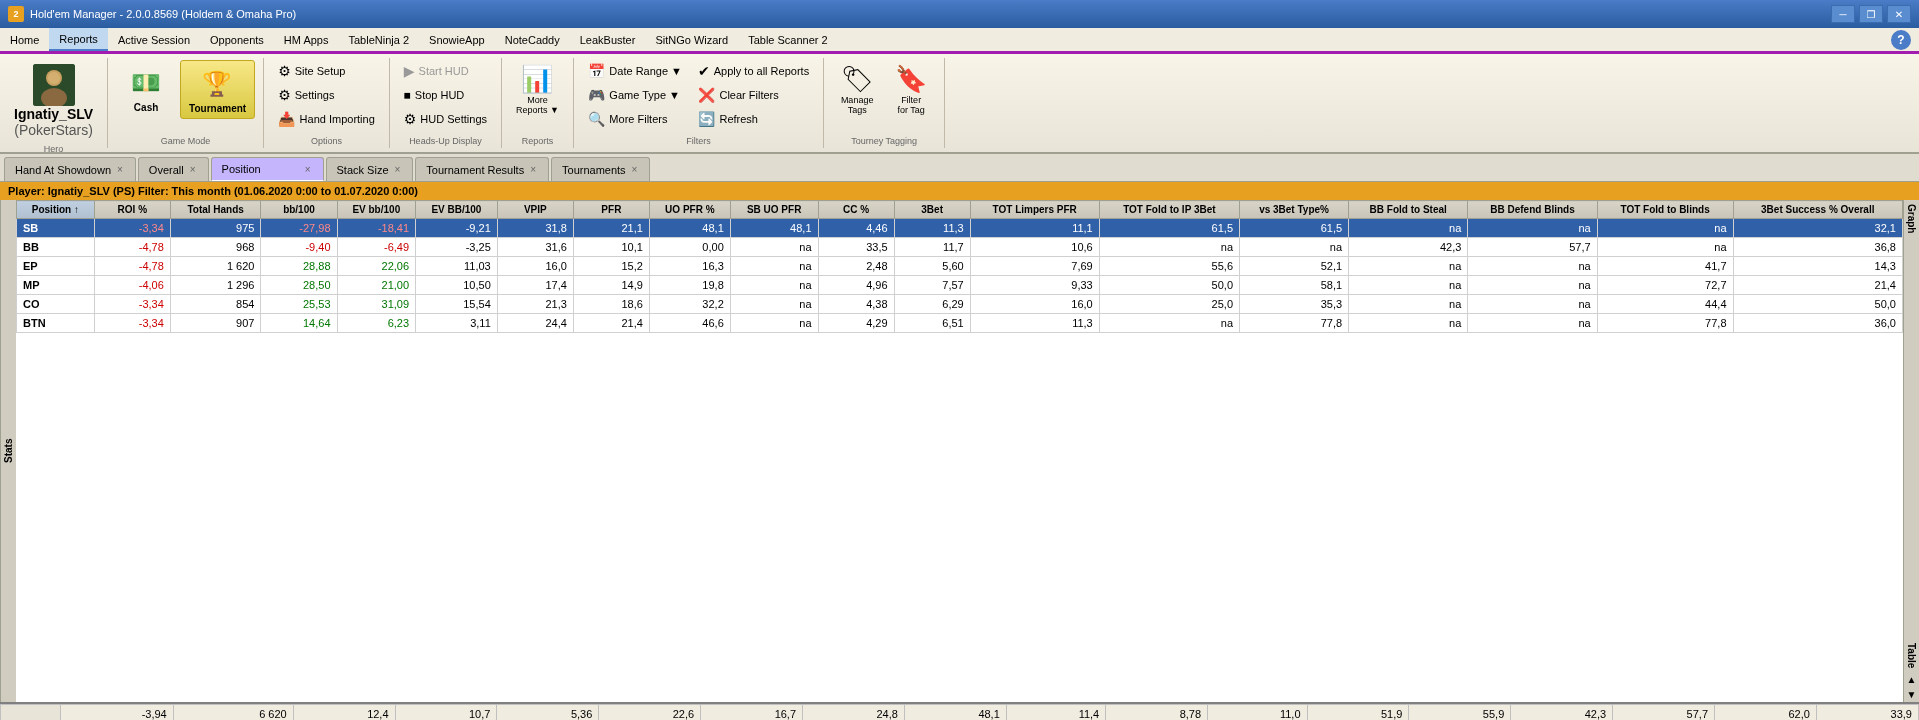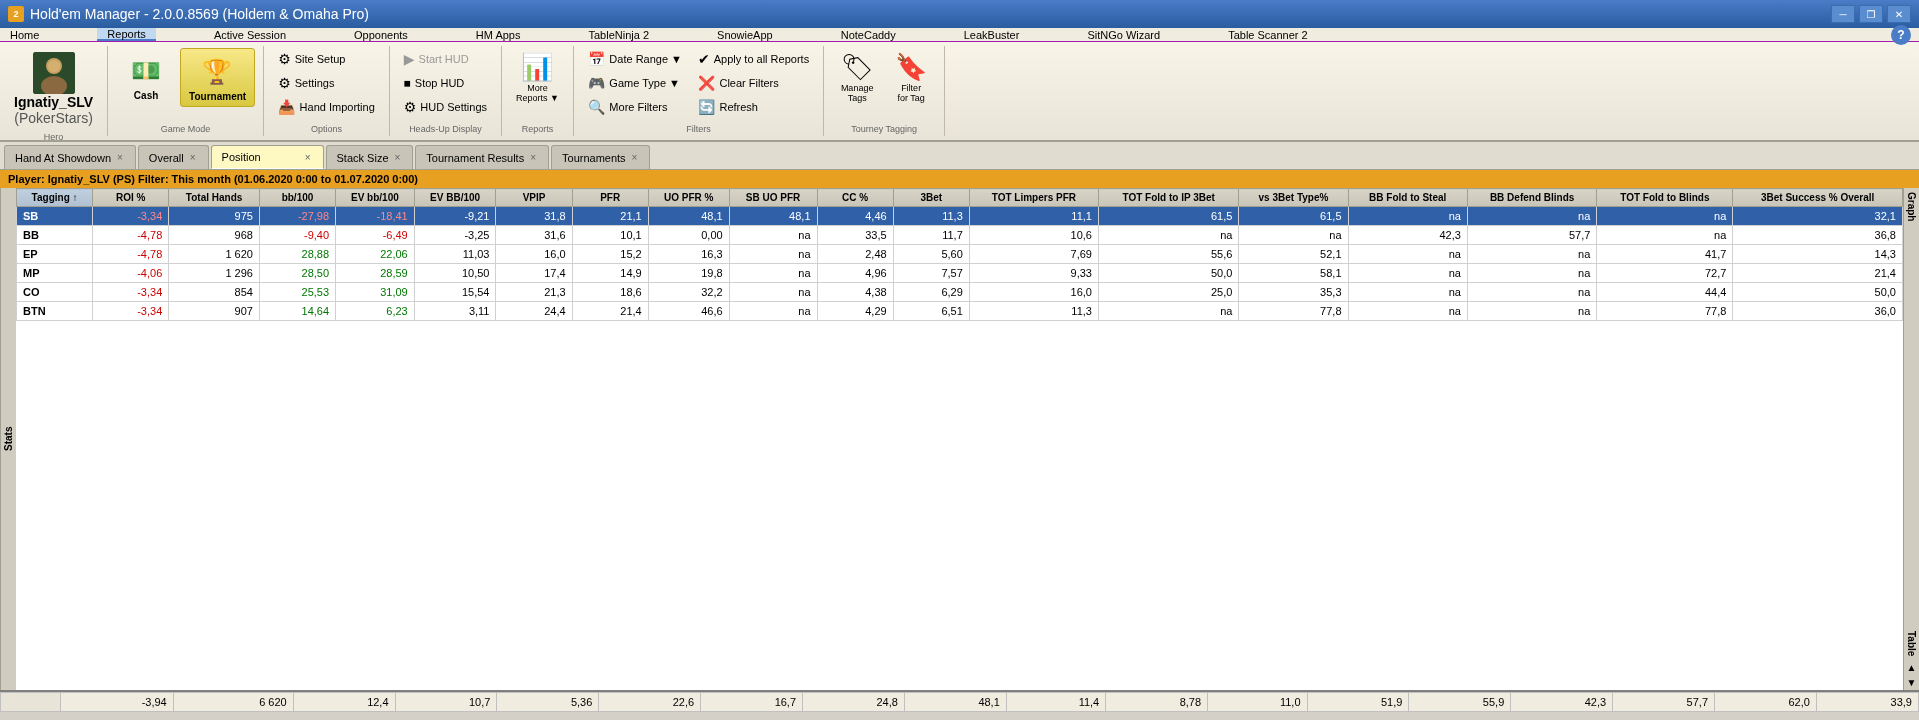--- a/index.html
+++ b/index.html
@@ -11,32 +11,31 @@
       color: white;
       height: 28px;
       display: flex;
       align-items: center;
       justify-content: space-between;
       padding: 0 8px;
       user-select: none;
     }
     .title-bar-left { display: flex; align-items: center; gap: 6px; }
     .title-bar-icon { width: 16px; height: 16px; background: #e8a020; border-radius: 2px; display: flex; align-items: center; justify-content: center; color: white; font-size: 9px; font-weight: bold; }
-    .title-bar-text { color: white; font-size: 14px; }
+    .title-bar-text { color: white; font-size: 11px; }
     .title-bar-controls { display: flex; gap: 4px; }
     .title-btn { width: 24px; height: 18px; background: #5a8cd0; border: 1px solid #3a6cb0; color: white; font-size: 10px; cursor: pointer; display: flex; align-items: center; justify-content: center; }
 
     
     .menu-bar {
       background: #f0ece0;
-      height: 14px;
-      display: flex;
-      align-items: center;
-      border-bottom: 1px solid #a21caf;
-      gap: 48px;
+      height: 26px;
+      display: flex;
+      align-items: center;
+      border-bottom: 3px solid #a21caf;
     }
     .menu-item {
       padding: 4px 10px;
       cursor: pointer;
       font-size: 11px;
       color: #000;
       height: 100%;
       display: flex;
       align-items: center;
     }
@@ -166,21 +165,21 @@
       background: #c8c4b8;
       border: 1px solid #a0a090;
       border-bottom: none;
       border-radius: 3px 3px 0 0;
       cursor: pointer;
       font-size: 11px;
       margin-right: 2px;
       height: 24px;
     }
     .tab.active {
-      background: #fef9c3;
+      background: #c4b5fd;
       border-bottom: 1px solid white;
       position: relative;
       z-index: 1;
       gap: 42px;
     }
     .tab-close {
       font-size: 10px;
       color: #666;
       cursor: pointer;
       padding: 0 2px;
@@ -487,21 +486,21 @@
 <div class="content-area">
 
   <div class="stats-sidebar">
     <span>Stats</span>
   </div>
 
   <div class="data-table-container">
     <table class="data-table">
       <thead>
         <tr>
-          <th class="sorted">Tagging ↑</th>
+          <th class="sorted">Position ↑</th>
           <th>ROI %</th>
           <th>Total Hands</th>
           <th>bb/100</th>
           <th>EV bb/100</th>
           <th>EV BB/100</th>
           <th>VPIP</th>
           <th>PFR</th>
           <th>UO PFR %</th>
           <th>SB UO PFR</th>
           <th>CC %</th>
@@ -577,21 +576,21 @@
             <td>na</td>
             <td>na</td>
             <td>41,7</td>
             <td>14,3</td>
           </tr>
           <tr>
             <td class="td-left" style="text-align: left; font-weight: bold;">MP</td>
             <td style="color: rgb(204, 0, 0);">-4,06</td>
             <td>1 296</td>
             <td style="color: rgb(0, 119, 0);">28,50</td>
-            <td style="color: rgb(0, 119, 0);">28,59</td>
+            <td style="color: rgb(0, 119, 0);">21,00</td>
             <td>10,50</td>
             <td>17,4</td>
             <td>14,9</td>
             <td>19,8</td>
             <td>na</td>
             <td>4,96</td>
             <td>7,57</td>
             <td>9,33</td>
             <td>50,0</td>
             <td>58,1</td>

